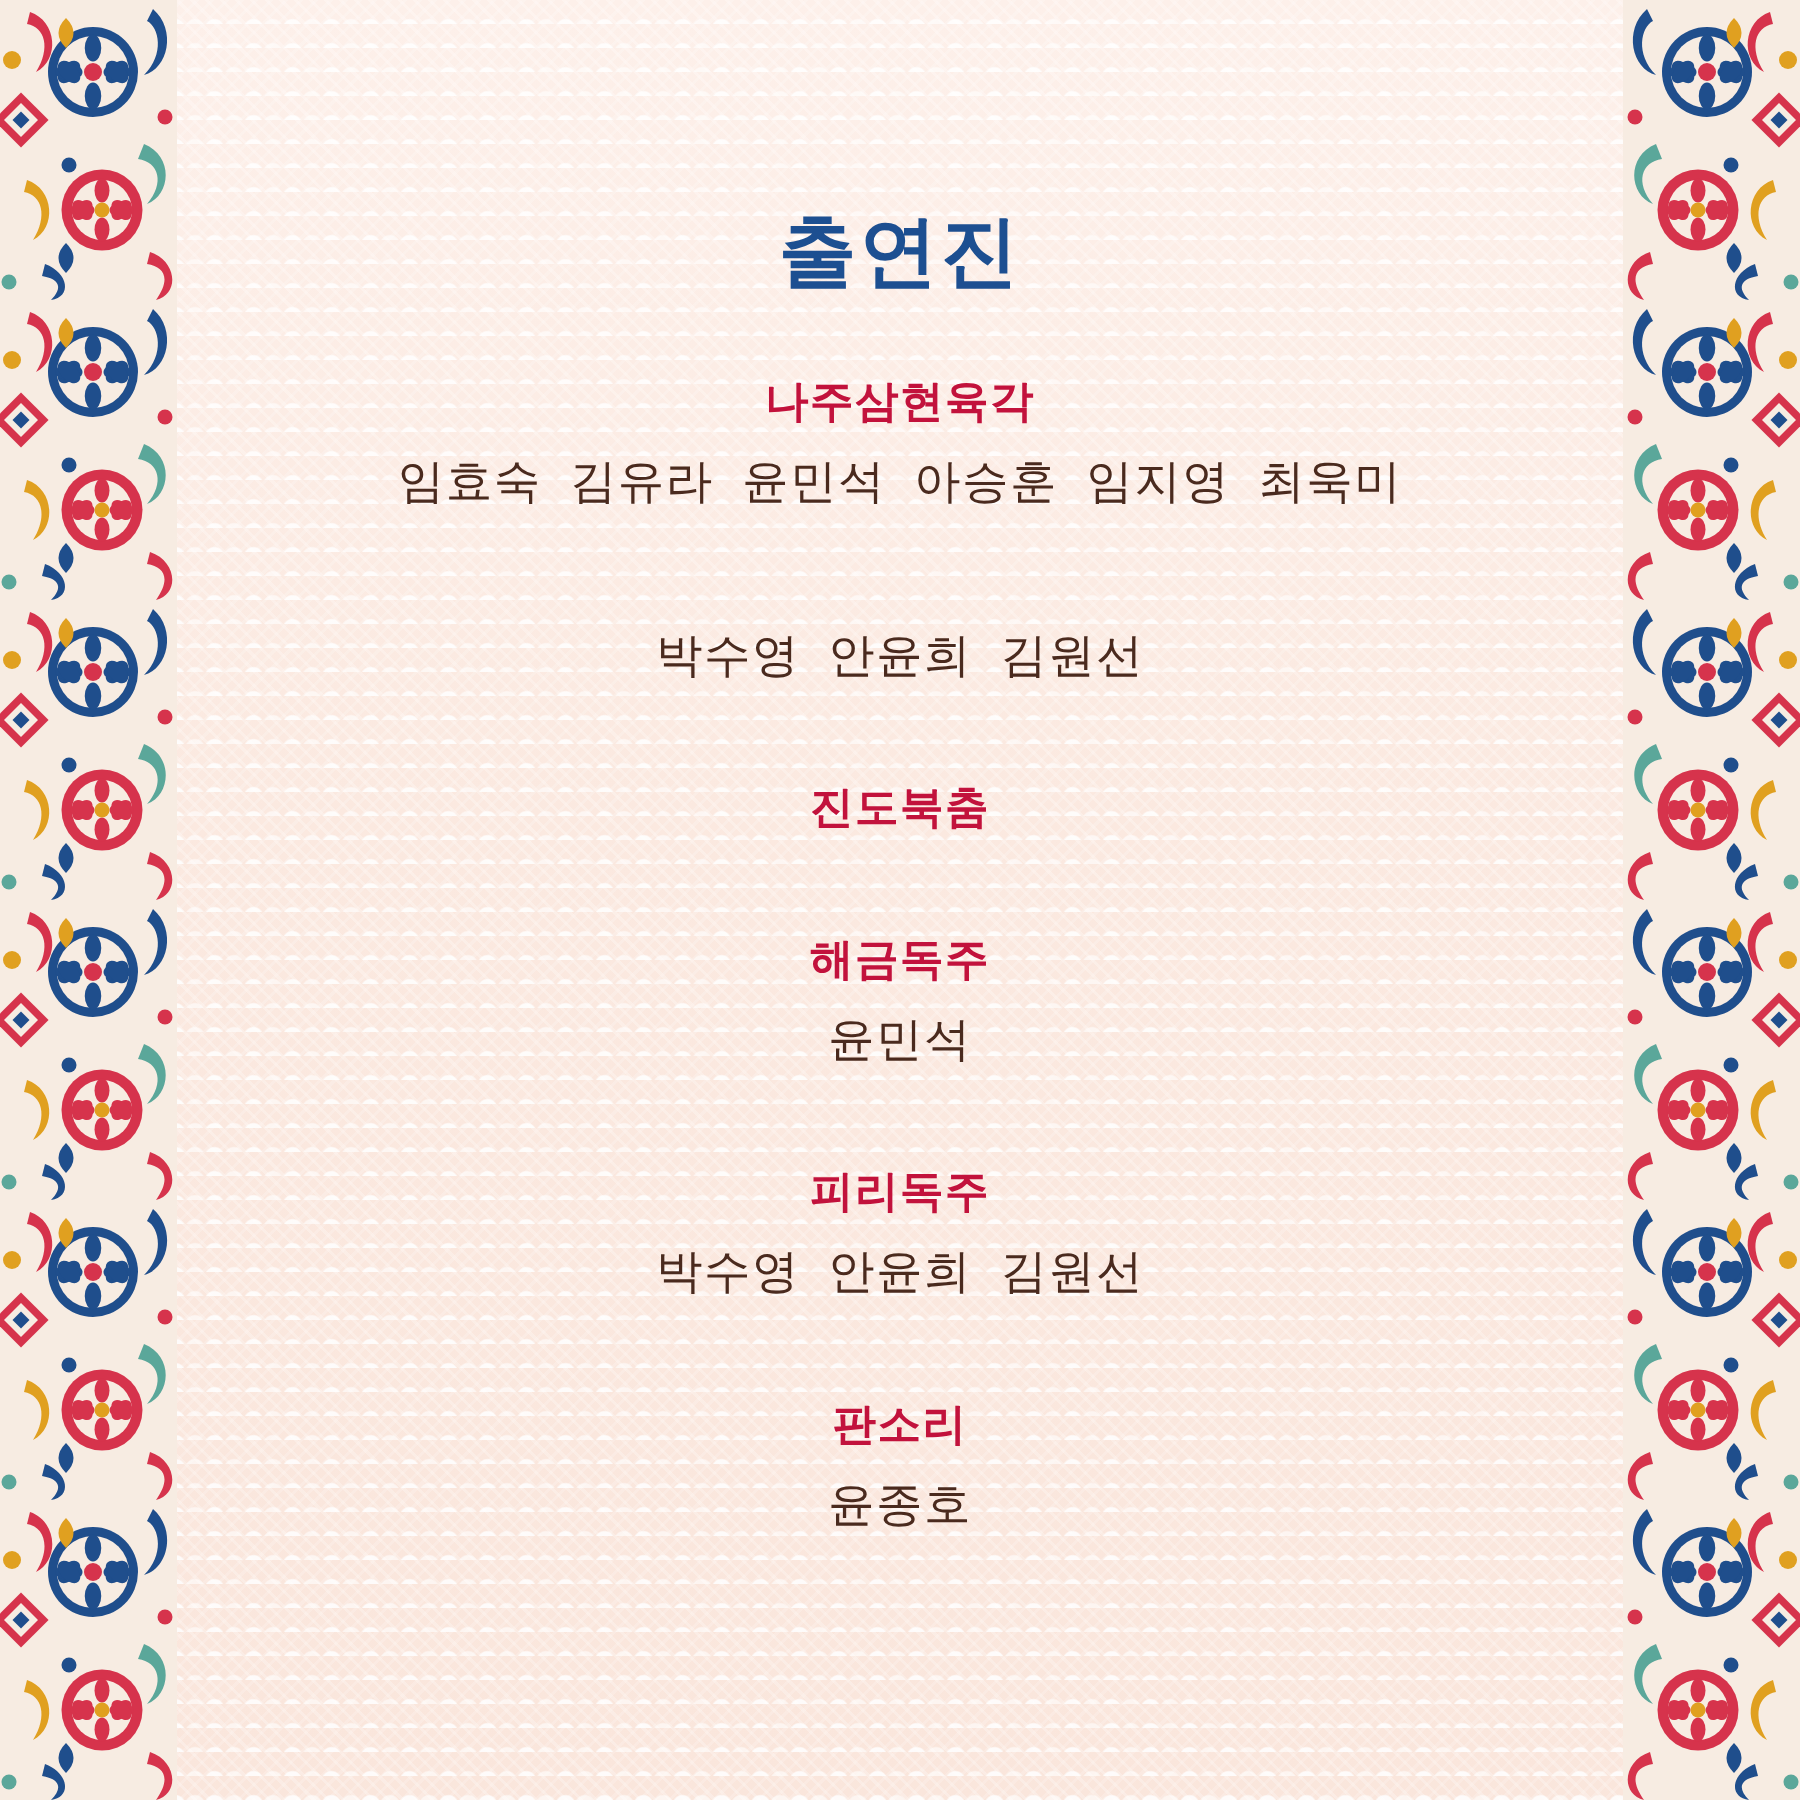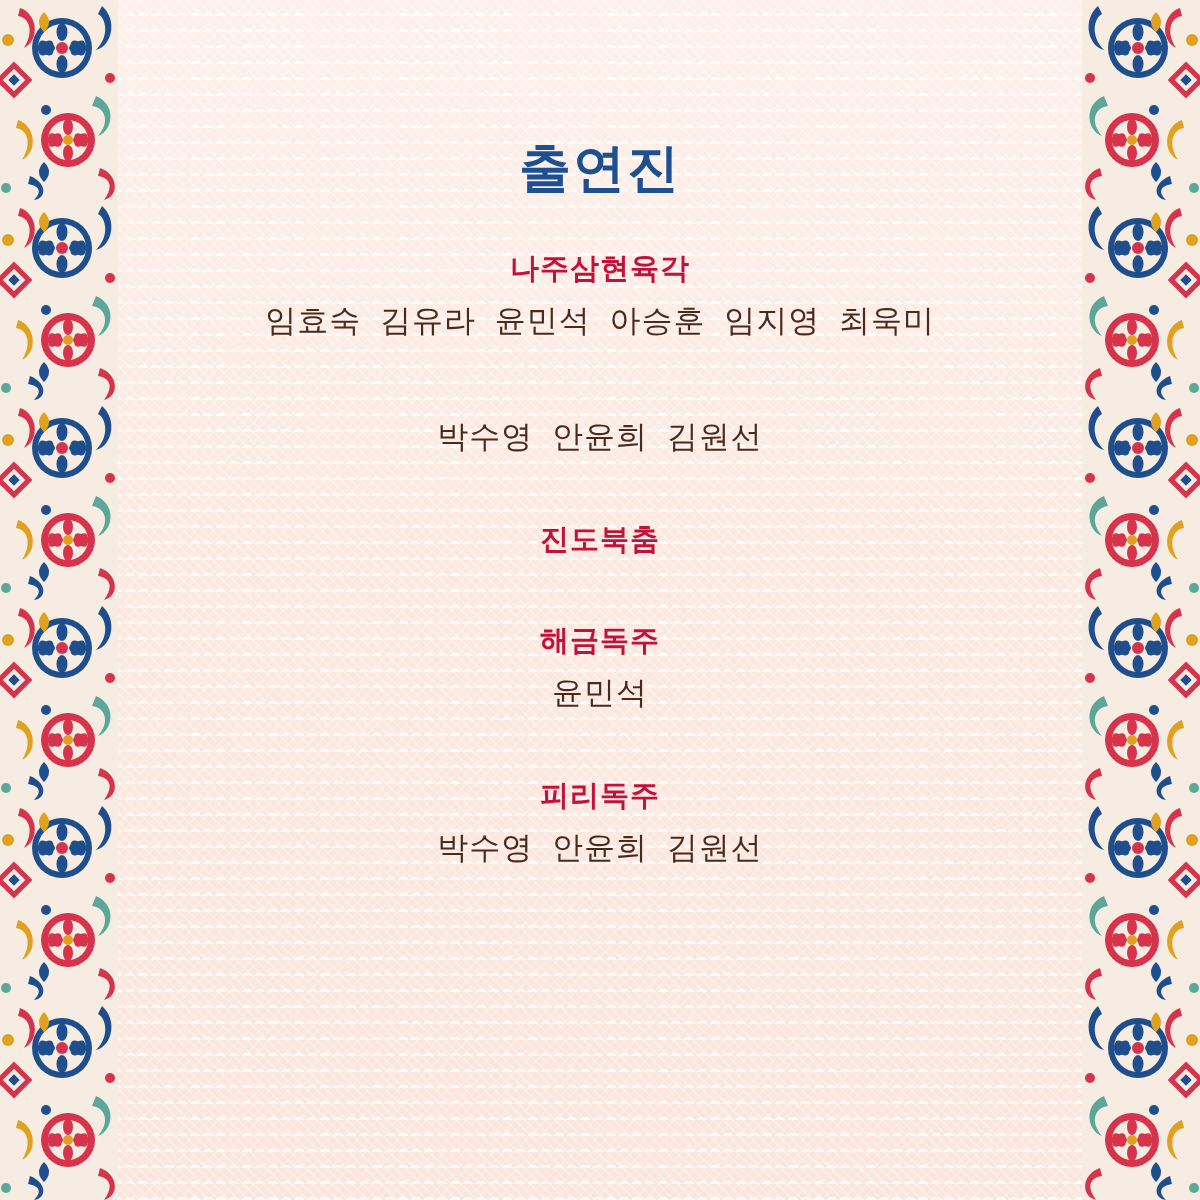--- a/index.html
+++ b/index.html
@@ -215,16 +215,20 @@
       <div class="program-item">
         <div class="program-title">해금독주</div>
         <div class="program-performers">윤민석</div>
       </div>
 
       <div class="program-item">
         <div class="program-title">피리독주</div>
         <div class="program-performers">박수영  안윤희  김원선</div>
       </div>
 
+      <div class="program-item">
+        <div class="program-title">판소리</div>
+        <div class="program-performers">윤종호</div>
+      </div>
 
     </div>
   </div>
 </div>
 
 </body></html>

